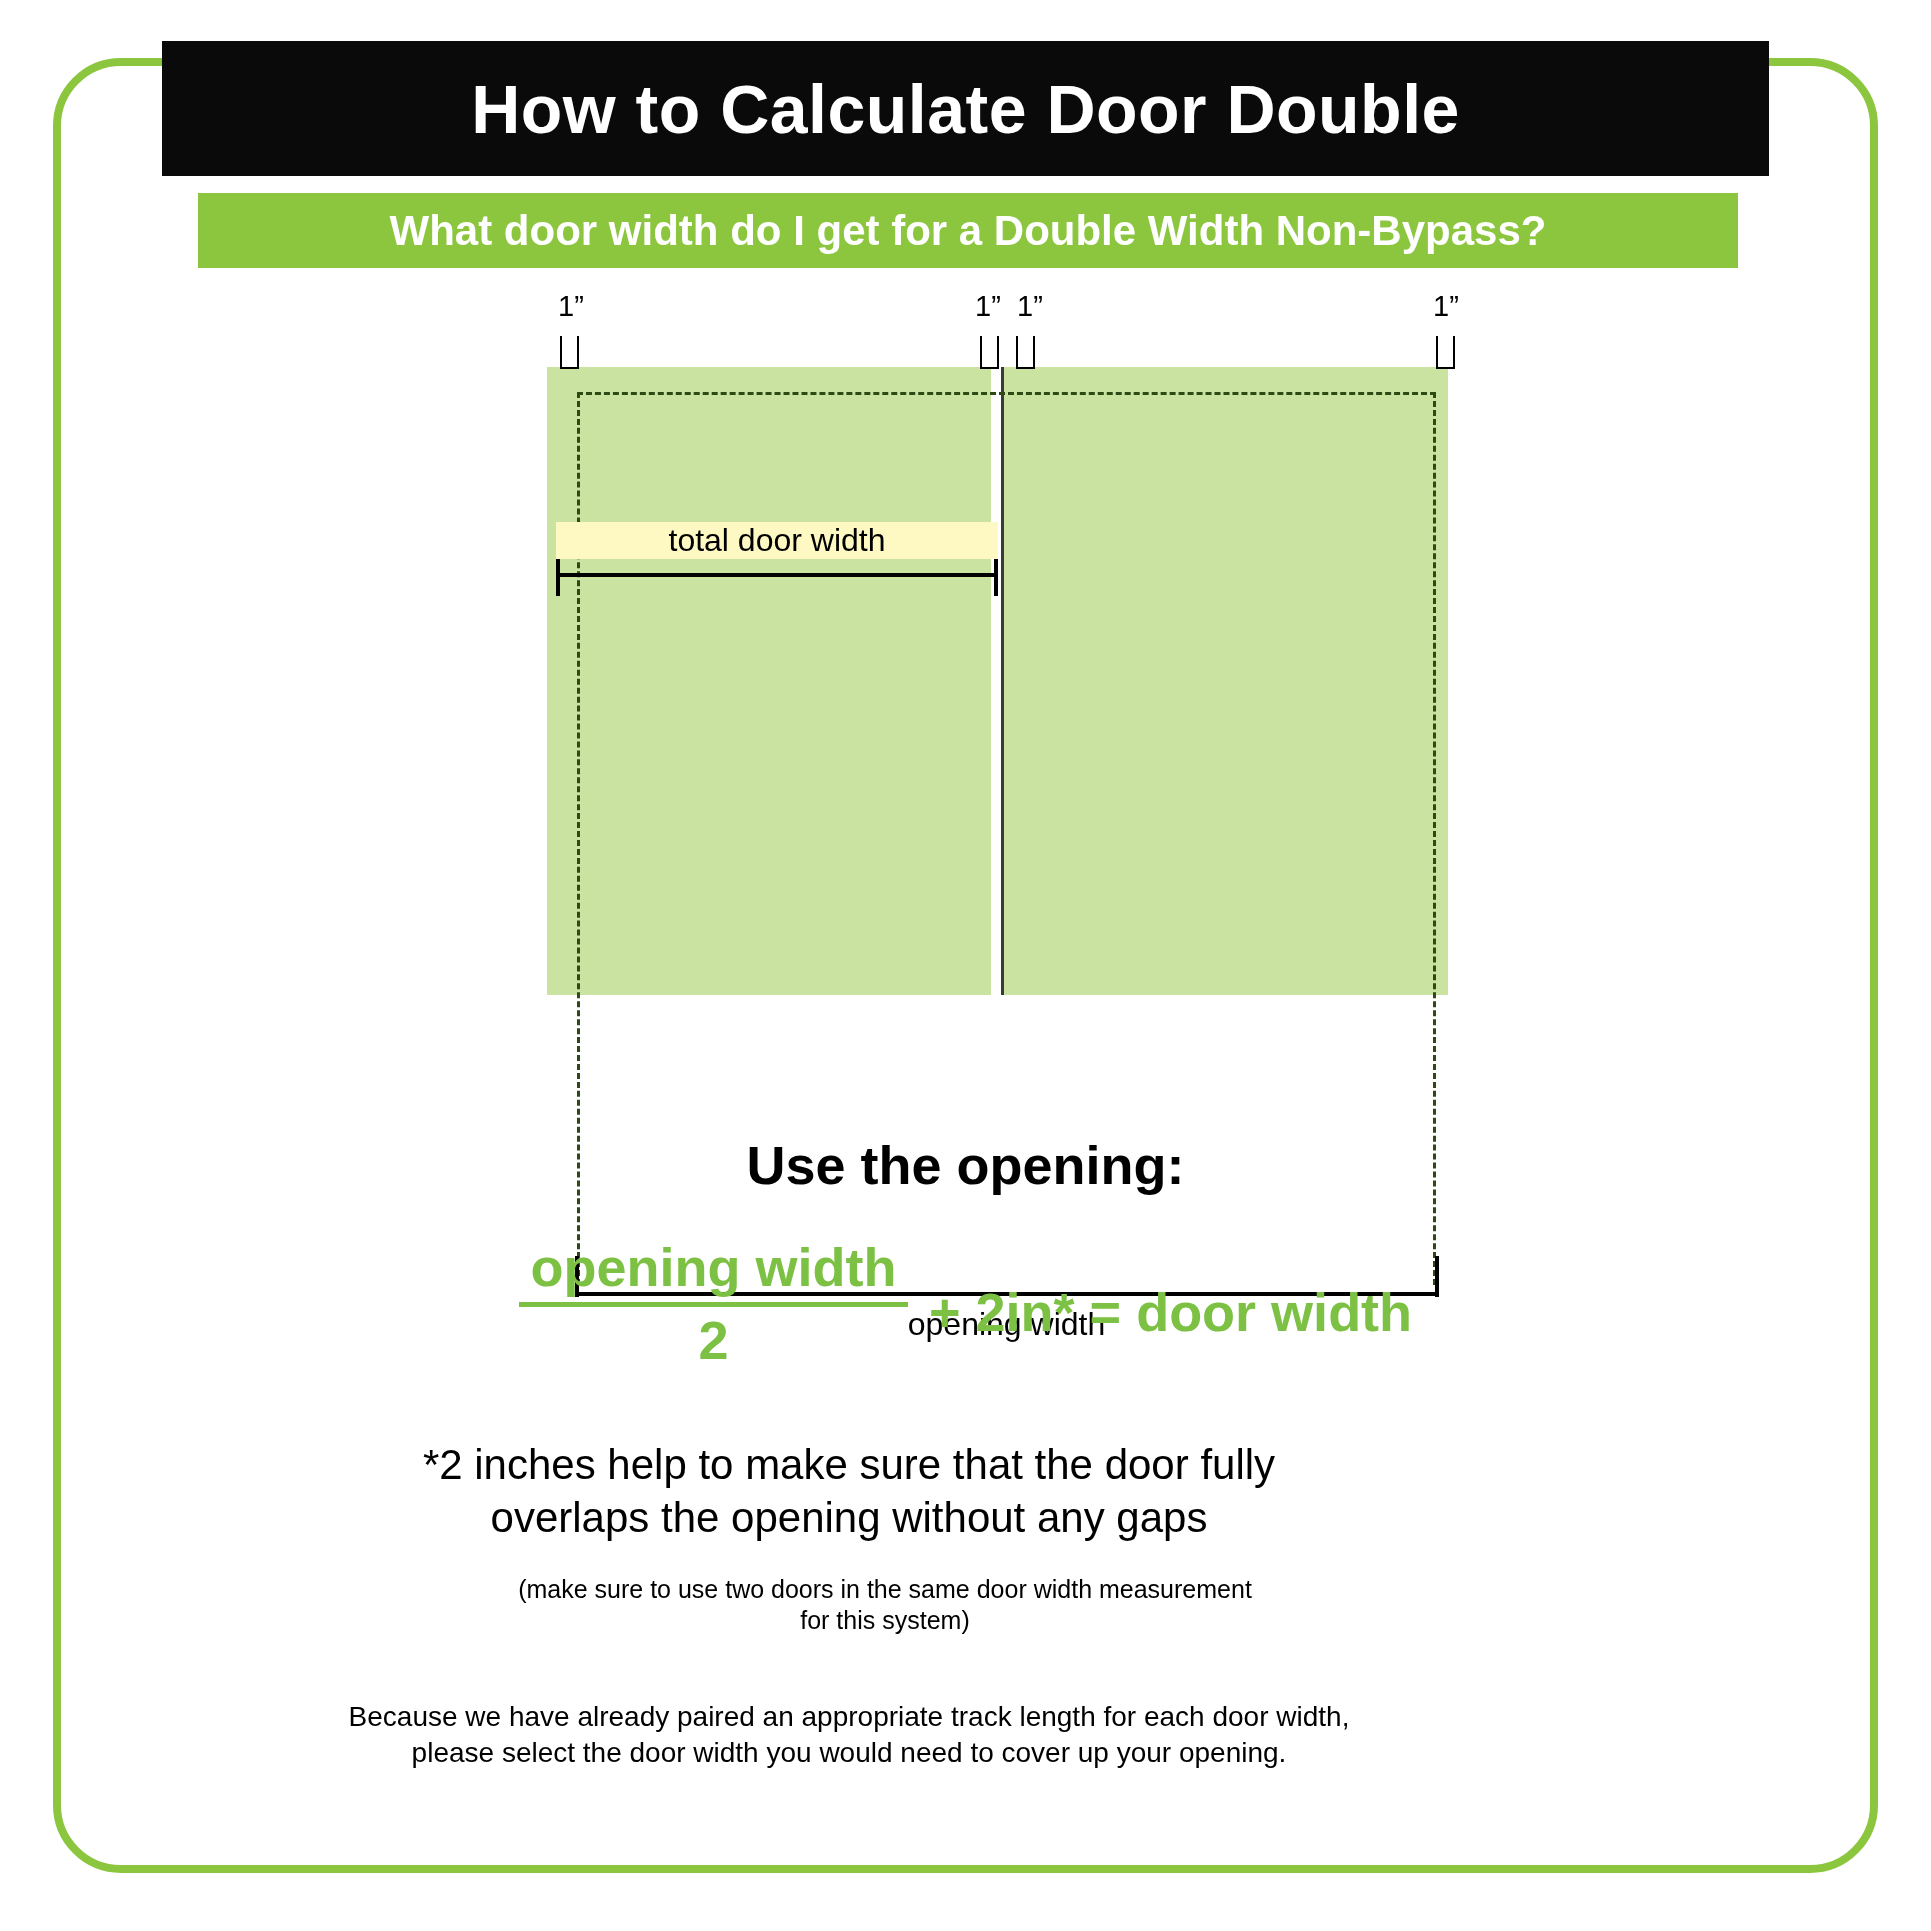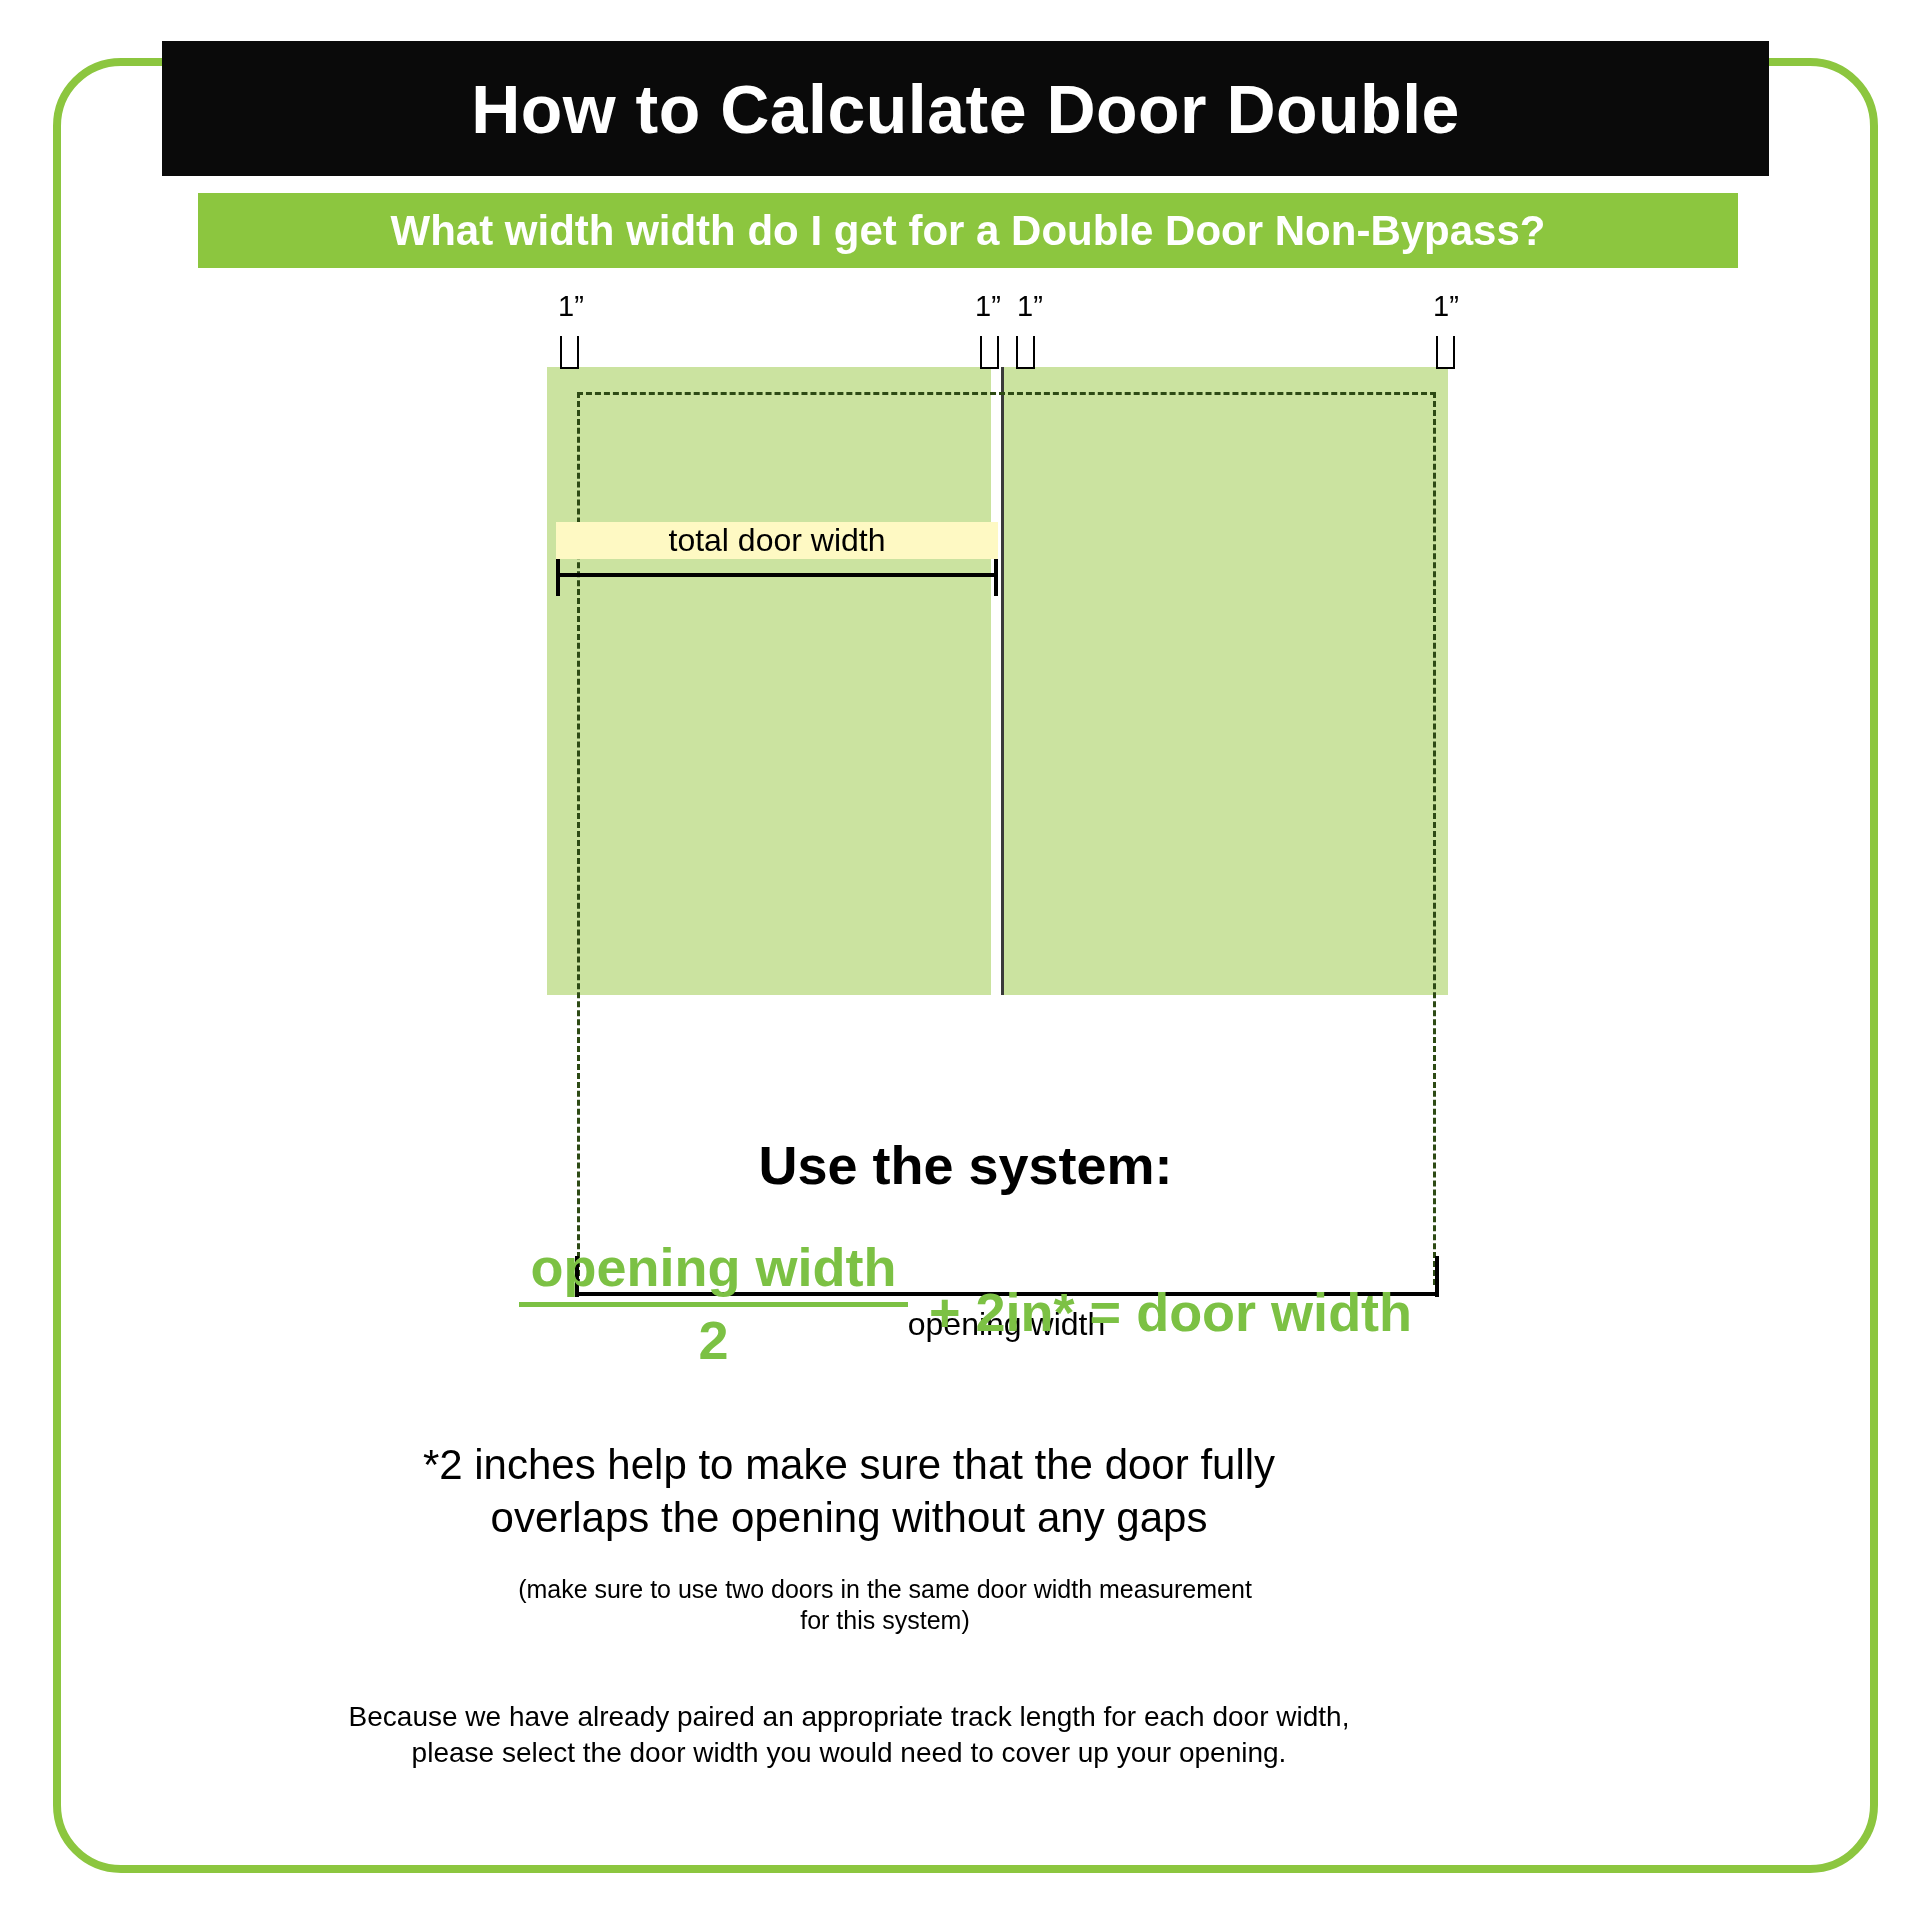--- a/index.html
+++ b/index.html
@@ -278,21 +278,21 @@
 </head>
 <body>
 
 <div id="frame"></div>
 
 <div id="title-bar">
   <span class="title-text">How to Calculate Door Double</span>
 </div>
 
 <div id="subtitle-bar">
-  <span class="subtitle-text">What width width do I get for a Double Door Non-Bypass?</span>
+  <span class="subtitle-text">What door width do I get for a Double Width Non-Bypass?</span>
 </div>
 
 <div id="diagram">
 
   <div class="door-panel" id="door-left"></div>
   <div class="door-panel" id="door-right"></div>
   <div id="door-divider"></div>
 
   <div id="opening-dashed"></div>
 
@@ -310,21 +310,21 @@
   <div id="tdw-cap-right"></div>
   <div id="tdw-line"></div>
   <div id="tdw-label">total door width</div>
 
   <div id="ow-cap-left"></div>
   <div id="ow-cap-right"></div>
   <div id="ow-line"></div>
   <div id="ow-label">opening width</div>
 </div>
 
-<div id="formula-head">Use the system:</div>
+<div id="formula-head">Use the opening:</div>
 
 <div id="formula-row">
   <div id="fraction">
     <div class="numer">opening width</div>
     <div class="fbar"></div>
     <div class="denom">2</div>
   </div>
   <div id="formula-tail">+ 2in* = door width</div>
 </div>
 

